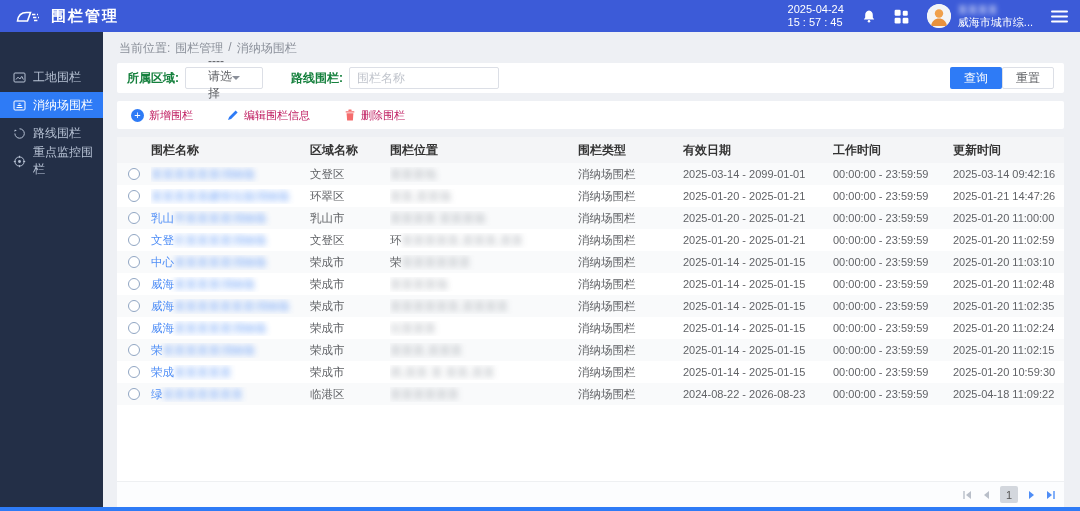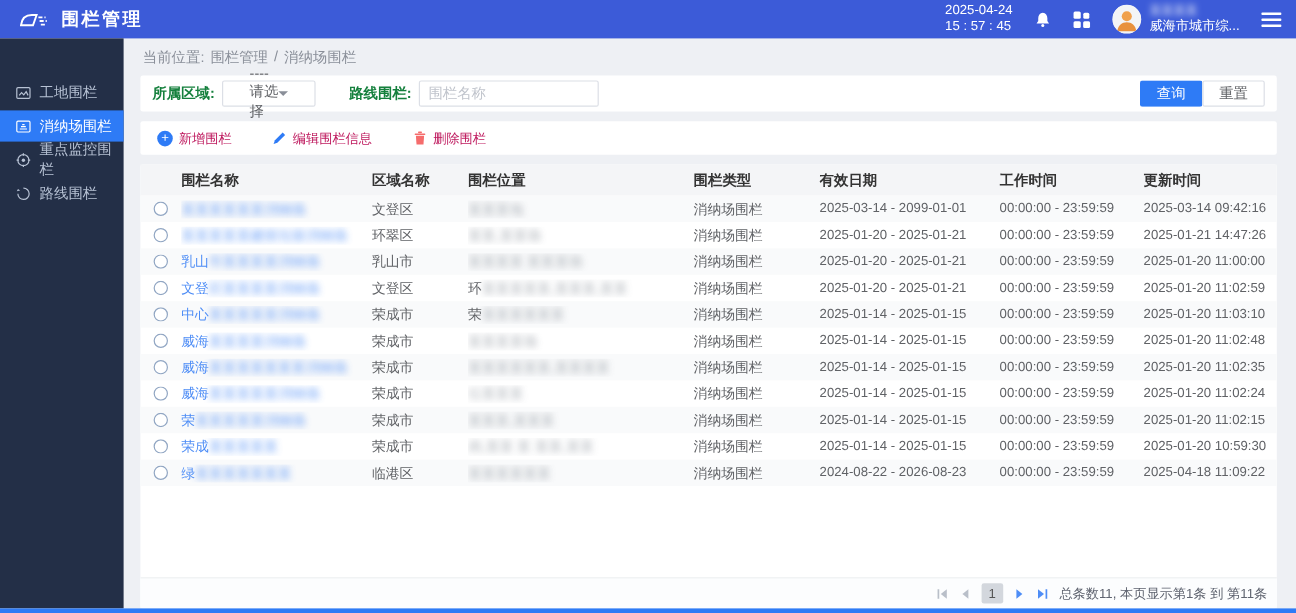--- a/index.html
+++ b/index.html
@@ -150,32 +150,32 @@
       </div>
       <div class="sitem active">
         <svg width="13" height="13" viewBox="0 0 13 13">
             <rect x="1" y="2" width="11" height="9" rx="1" fill="none" stroke="currentColor"></rect>
             <path d="M3.5 8.5h6 M4.5 6.5h4 M5.5 4.8h2" stroke="currentColor" fill="none"></path>
           </svg>
         <span>消纳场围栏</span>
       </div>
       <div class="sitem">
         <svg width="13" height="13" viewBox="0 0 13 13">
+            <path d="M6.5 1.8a4.7 4.7 0 1 1-4.6 4.7" fill="none" stroke="currentColor"></path>
+            <path d="M1 4.4l1-1.9 1.8 1.2z" fill="currentColor"></path>
+          </svg>
+        <span>路线围栏</span>
+      </div>
+      <div class="sitem">
+        <svg width="13" height="13" viewBox="0 0 13 13">
             <circle cx="6.5" cy="6.5" r="4.6" fill="none" stroke="currentColor"></circle>
             <circle cx="6.5" cy="6.5" r="1.4" fill="currentColor"></circle>
             <path d="M6.5 0.8v2 M6.5 10.2v2 M0.8 6.5h2 M10.2 6.5h2" stroke="currentColor"></path>
           </svg>
         <span>重点监控围栏</span>
-      </div>
-      <div class="sitem">
-        <svg width="13" height="13" viewBox="0 0 13 13">
-            <path d="M6.5 1.8a4.7 4.7 0 1 1-4.6 4.7" fill="none" stroke="currentColor"></path>
-            <path d="M1 4.4l1-1.9 1.8 1.2z" fill="currentColor"></path>
-          </svg>
-        <span>路线围栏</span>
       </div>
     </div>
 
     <div class="main">
 
       <div class="breadcrumb">
         <span>当前位置:</span>
         <span>围栏管理</span>
         <span>/</span>
         <span>消纳场围栏</span>
@@ -395,21 +395,20 @@
             <svg width="10" height="10" viewBox="0 0 10 10">
                 <path d="M2 1l5 4-5 4z" fill="#4e8df6"></path>
               </svg>
           </span>
           <span class="pg-ic">
             <svg width="10" height="10" viewBox="0 0 10 10">
                 <path d="M1 1l5 4-5 4z" fill="#4e8df6"></path>
                 <path d="M8 1v8" stroke="#4e8df6" stroke-width="1.4"></path>
               </svg>
           </span>
-          <span>总条数11, 本页显示第1条 到 第11条</span>
         </div>
       </div>
 
     </div>
   </div>
 
   <div class="bottom-bar"></div>
 </div>
 
 </body></html>

